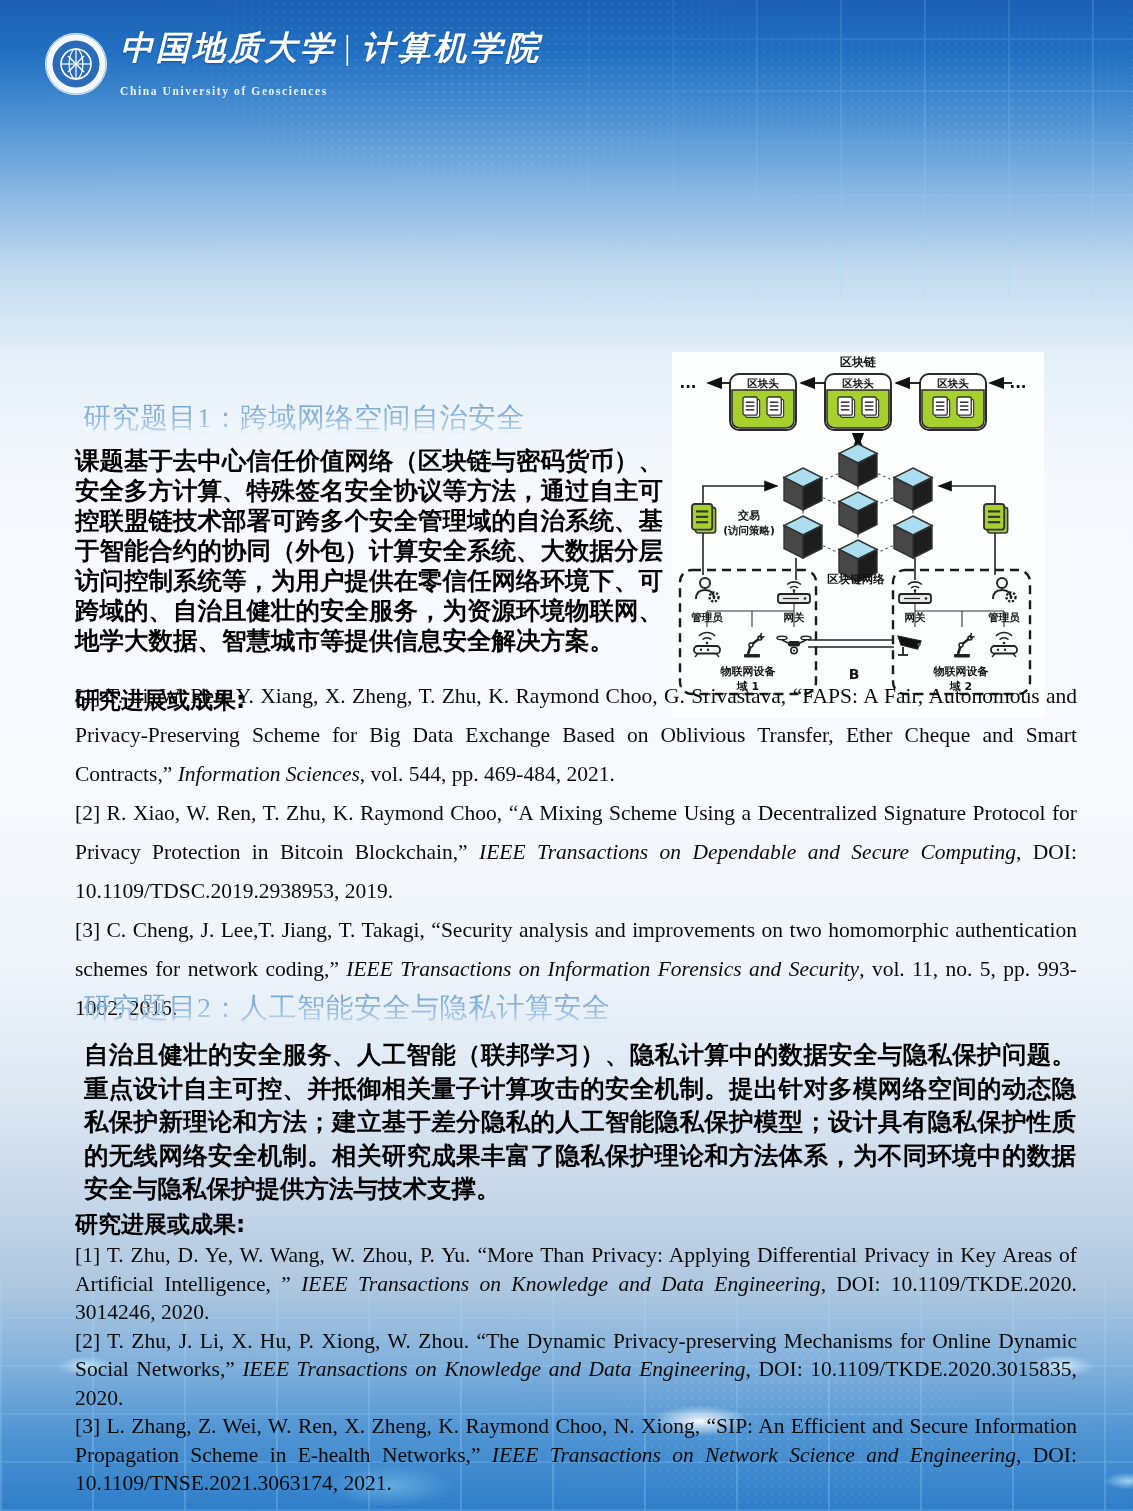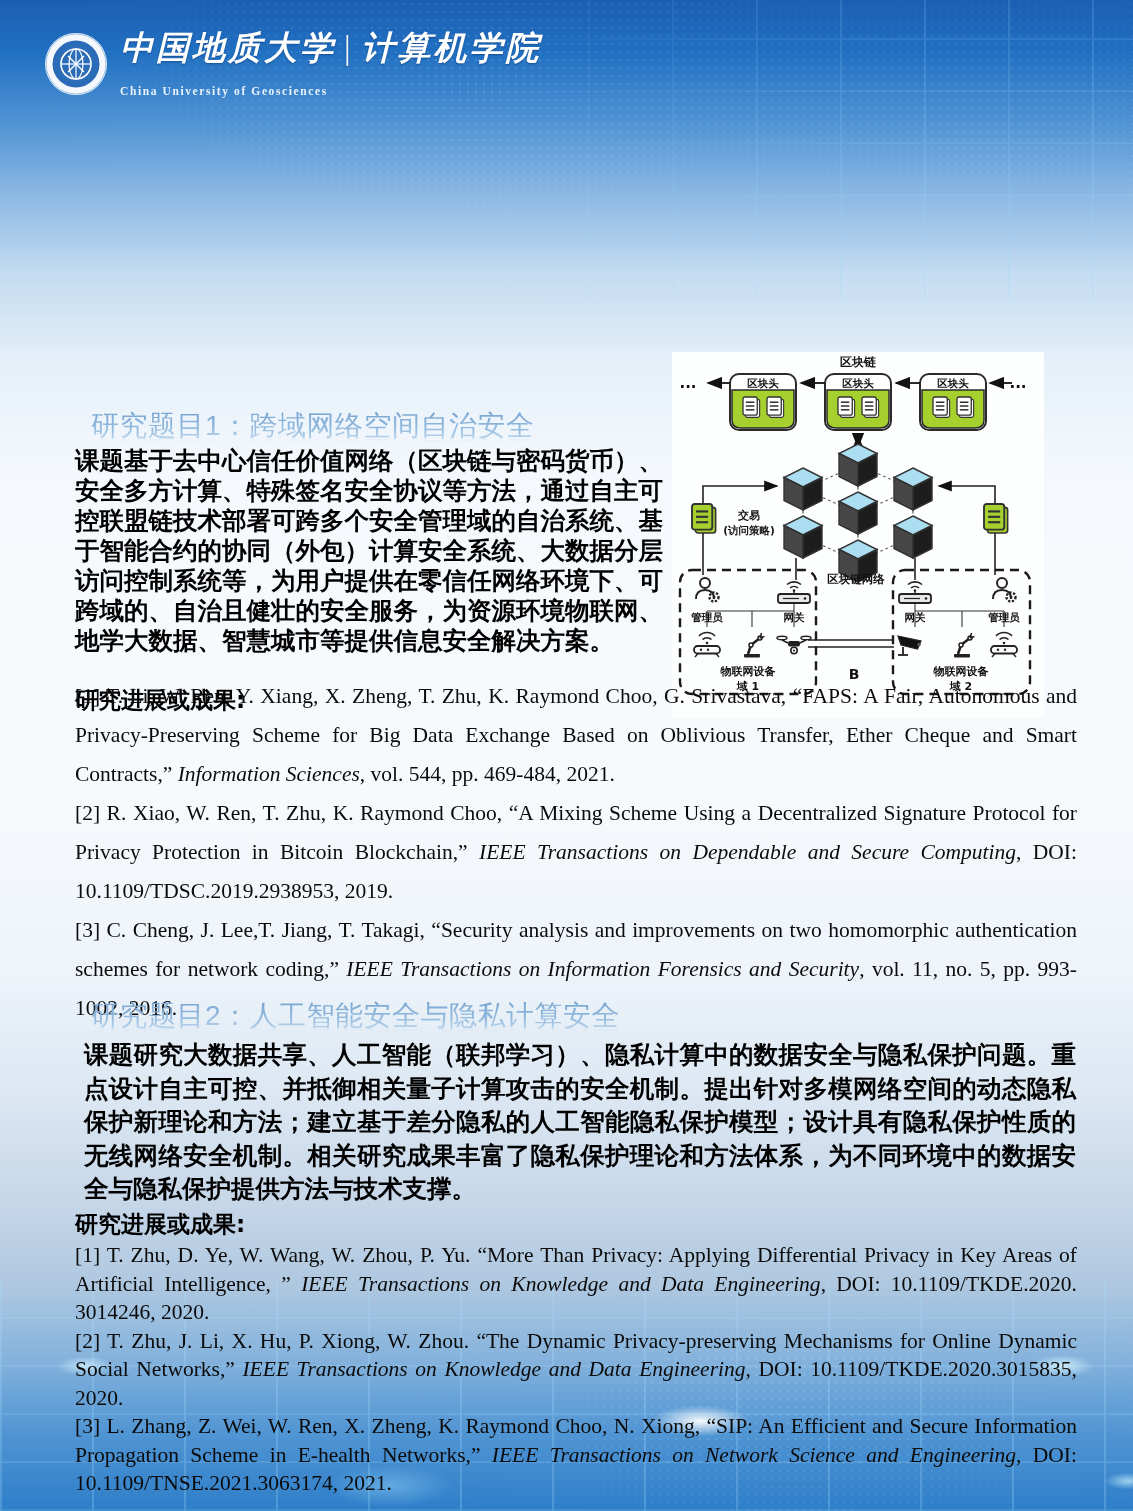--- a/index.html
+++ b/index.html
@@ -66,22 +66,22 @@
     .gtx-light{background:linear-gradient(180deg,#6f9fce 0%,#93bade 55%,#cfe2f2 100%);
       -webkit-background-clip:text;background-clip:text;color:transparent;}
   }
   .reflect{-webkit-box-reflect:below -14px linear-gradient(transparent 68%, rgba(255,255,255,.45));}
   .main-title{position:absolute;top:136px;left:0;width:100%;text-align:center;
     font-family:"Liberation Serif",serif;}
   .t1{font-size:57px;letter-spacing:1px;line-height:66px;}
   .t2{font-size:46px;letter-spacing:2px;line-height:54px;margin-top:12px;}
   .direction{position:absolute;top:314px;left:75px;margin:0;font-weight:400;
     font-family:"Liberation Serif",serif;font-size:31px;letter-spacing:1px;}
-  .topic{position:absolute;left:75px;margin:16px;font-weight:400;
-    font-family:Liberation Sans, sans-serif;font-size:28px;letter-spacing:.5px;}
+  .topic{position:absolute;left:75px;margin:8px;font-weight:400;
+    font-family:Liberation Serif, serif;font-size:28px;letter-spacing:.5px;}
   .topic1{top:391px;}
   .topic2{top:981px;}
   .body{position:absolute;margin:0;color:#000;text-align:justify;
     font-family:"DejaVu Sans",sans-serif;font-weight:600;}
   .body1{top:446px;left:75px;width:588px;font-size:24.5px;line-height:30px;}
   .body2{top:1038px;left:84px;width:992px;font-size:24.5px;line-height:33.5px;}
   .results{position:absolute;left:75px;margin:0;color:#000;
     font-family:"DejaVu Sans",sans-serif;font-weight:bold;font-size:23px;}
   .results1{top:685px;}
   .results2{top:1209px;}
@@ -302,21 +302,21 @@
   <h4 class="results results1">研究进展或成果:</h4>
 
   <div class="refs refs1">
     <p><span>[1] T. Li, W. Ren, Y. Xiang, X. Zheng, T. Zhu, K. Raymond Choo, G. Srivastava, “FAPS: A Fair, Autonomous and Privacy-Preserving Scheme for Big Data Exchange Based on Oblivious Transfer, Ether Cheque and Smart Contracts,” </span><span class="it">Information Sciences</span><span>, vol. 544,  pp. 469-484, 2021.</span></p>
     <p><span>[2] R. Xiao, W. Ren, T. Zhu, K. Raymond Choo, “A Mixing Scheme Using a Decentralized Signature Protocol for Privacy Protection in Bitcoin Blockchain,” </span><span class="it">IEEE Transactions on Dependable and Secure Computing</span><span>, DOI: 10.1109/TDSC.2019.2938953, 2019.</span></p>
     <p><span>[3] C. Cheng, J. Lee,T. Jiang, T. Takagi, “Security analysis and improvements on two homomorphic authentication schemes for network coding,” </span><span class="it">IEEE Transactions on Information Forensics and Security</span><span>, vol. 11, no. 5, pp. 993-1002, 2016.</span></p>
   </div>
 
   <h3 class="topic topic2 gtx gtx-light reflect">研究题目2：人工智能安全与隐私计算安全</h3>
 
-  <p class="body body2">课题研究大数据共享、人工智能（联邦学习）、隐私计算中的数据安全与隐私保护问题。重点设计自主可控、并抵御相关量子计算攻击的安全机制。提出针对多模网络空间的动态隐私保护新理论和方法；建立基于差分隐私的人工智能隐私保护模型；设计具有隐私保护性质的无线网络安全机制。相关研究成果丰富了隐私保护理论和方法体系，为不同环境中的数据安全与隐私保护提供方法与技术支撑。</p>
+  <p class="body body2">自治且健壮的安全服务、人工智能（联邦学习）、隐私计算中的数据安全与隐私保护问题。重点设计自主可控、并抵御相关量子计算攻击的安全机制。提出针对多模网络空间的动态隐私保护新理论和方法；建立基于差分隐私的人工智能隐私保护模型；设计具有隐私保护性质的无线网络安全机制。相关研究成果丰富了隐私保护理论和方法体系，为不同环境中的数据安全与隐私保护提供方法与技术支撑。</p>
 
   <h4 class="results results2">研究进展或成果:</h4>
 
   <div class="refs refs2">
     <p><span>[1]  T. Zhu, D. Ye, W. Wang, W. Zhou, P. Yu. “More Than Privacy: Applying Differential Privacy in Key Areas of Artificial Intelligence, ” </span><span class="it">IEEE Transactions on Knowledge and Data Engineering</span><span>, DOI: 10.1109/TKDE.2020. 3014246, 2020.</span></p>
     <p><span>[2] T. Zhu, J. Li, X. Hu, P. Xiong, W. Zhou. “The Dynamic Privacy-preserving Mechanisms for Online Dynamic Social Networks,” </span><span class="it">IEEE Transactions on Knowledge and Data Engineering</span><span>, DOI: 10.1109/TKDE.2020.3015835, 2020.</span></p>
     <p><span>[3] L. Zhang, Z. Wei, W. Ren, X. Zheng, K. Raymond Choo, N. Xiong, “SIP: An Efficient and Secure Information Propagation Scheme in E-health Networks,” </span><span class="it">IEEE Transactions on Network Science and Engineering</span><span>, DOI: 10.1109/TNSE.2021.3063174, 2021.</span></p>
   </div>
 
 </div>

